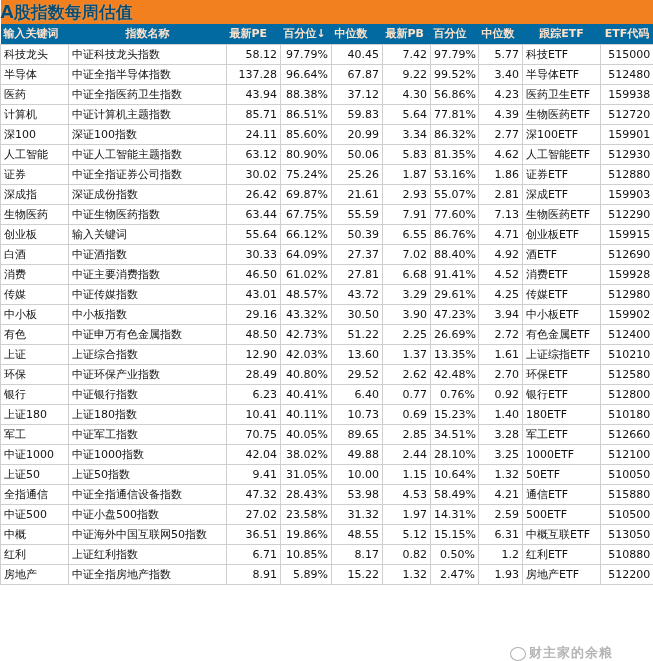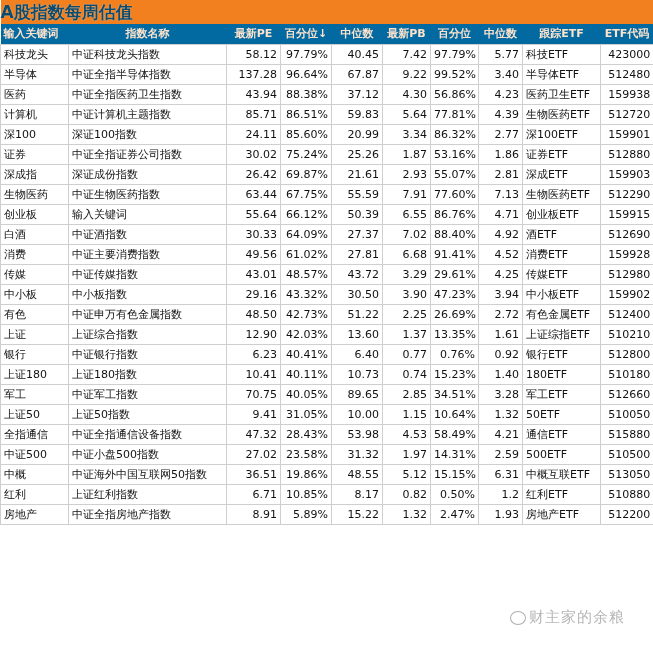--- a/index.html
+++ b/index.html
@@ -9,27 +9,27 @@
   col.c0{width:68px} col.c1{width:158px} col.c2{width:54px} col.c3{width:51px}
   col.c4{width:51px} col.c5{width:48px} col.c6{width:48px} col.c7{width:44px}
   col.c8{width:78px} col.c9{width:53px}
   .title-row td { background:#f2801f; height:24px; color:#0c4a6e; font-weight:bold;
                   font-size:17px; text-align:left; padding:0; line-height:24px;
                   text-shadow:0 0 1px #ffd9b0; }
   .head-row td { background:#0369a1; height:20px; color:#fde3cc; font-weight:bold;
                  font-size:11px; padding:0 3px; line-height:20px; white-space:nowrap;
                  overflow:hidden; text-align:center; }
   .head-row td.left { text-align:left; }
-  .head-row td.right { text-align:center; }
+  .head-row td.right { text-align:left; }
   tbody tr td { height:19px; border:1px solid #cfcfcf; font-size:11px; color:#111;
                 padding:0 3px; line-height:18px; white-space:nowrap; overflow:hidden; }
   td.num { text-align:right; }
   td.txt { text-align:left; }
-  .watermark { position:absolute; left:510px; top:608px; font-size:15px; color:rgba(120,120,120,0.55);
-               letter-spacing:1px; pointer-events:none; }
+  .watermark { position:absolute; left:510px; top:644px; font-size:13px; color:rgba(120,120,120,0.55);
+               letter-spacing:1px; pointer-events:none;font-weight:bold; }
   .wm-icon { display:inline-block; width:14px; height:12px; border:1px solid rgba(120,120,120,0.6);
              border-radius:50%; margin-right:3px; vertical-align:middle; }
 </style>
 </head>
 <body>
 
 <table>
   <colgroup>
     <col class="c0">
       <col class="c1">
@@ -63,21 +63,21 @@
       <tr>
         <td class="txt">科技龙头</td>
         <td class="txt">中证科技龙头指数</td>
         <td class="num">58.12</td>
         <td class="num">97.79%</td>
         <td class="num">40.45</td>
         <td class="num">7.42</td>
         <td class="num">97.79%</td>
         <td class="num">5.77</td>
         <td class="txt">科技ETF</td>
-        <td class="num">423000</td>
+        <td class="num">515000</td>
       </tr>
       <tr>
         <td class="txt">半导体</td>
         <td class="txt">中证全指半导体指数</td>
         <td class="num">137.28</td>
         <td class="num">96.64%</td>
         <td class="num">67.87</td>
         <td class="num">9.22</td>
         <td class="num">99.52%</td>
         <td class="num">3.40</td>
@@ -114,20 +114,32 @@
         <td class="num">24.11</td>
         <td class="num">85.60%</td>
         <td class="num">20.99</td>
         <td class="num">3.34</td>
         <td class="num">86.32%</td>
         <td class="num">2.77</td>
         <td class="txt">深100ETF</td>
         <td class="num">159901</td>
       </tr>
       <tr>
+        <td class="txt">人工智能</td>
+        <td class="txt">中证人工智能主题指数</td>
+        <td class="num">63.12</td>
+        <td class="num">80.90%</td>
+        <td class="num">50.06</td>
+        <td class="num">5.83</td>
+        <td class="num">81.35%</td>
+        <td class="num">4.62</td>
+        <td class="txt">人工智能ETF</td>
+        <td class="num">512930</td>
+      </tr>
+      <tr>
         <td class="txt">证券</td>
         <td class="txt">中证全指证券公司指数</td>
         <td class="num">30.02</td>
         <td class="num">75.24%</td>
         <td class="num">25.26</td>
         <td class="num">1.87</td>
         <td class="num">53.16%</td>
         <td class="num">1.86</td>
         <td class="txt">证券ETF</td>
         <td class="num">512880</td>
@@ -176,21 +188,21 @@
         <td class="num">27.37</td>
         <td class="num">7.02</td>
         <td class="num">88.40%</td>
         <td class="num">4.92</td>
         <td class="txt">酒ETF</td>
         <td class="num">512690</td>
       </tr>
       <tr>
         <td class="txt">消费</td>
         <td class="txt">中证主要消费指数</td>
-        <td class="num">49.56</td>
+        <td class="num">46.50</td>
         <td class="num">61.02%</td>
         <td class="num">27.81</td>
         <td class="num">6.68</td>
         <td class="num">91.41%</td>
         <td class="num">4.52</td>
         <td class="txt">消费ETF</td>
         <td class="num">159928</td>
       </tr>
       <tr>
         <td class="txt">传媒</td>
@@ -234,56 +246,80 @@
         <td class="num">12.90</td>
         <td class="num">42.03%</td>
         <td class="num">13.60</td>
         <td class="num">1.37</td>
         <td class="num">13.35%</td>
         <td class="num">1.61</td>
         <td class="txt">上证综指ETF</td>
         <td class="num">510210</td>
       </tr>
       <tr>
+        <td class="txt">环保</td>
+        <td class="txt">中证环保产业指数</td>
+        <td class="num">28.49</td>
+        <td class="num">40.80%</td>
+        <td class="num">29.52</td>
+        <td class="num">2.62</td>
+        <td class="num">42.48%</td>
+        <td class="num">2.70</td>
+        <td class="txt">环保ETF</td>
+        <td class="num">512580</td>
+      </tr>
+      <tr>
         <td class="txt">银行</td>
         <td class="txt">中证银行指数</td>
         <td class="num">6.23</td>
         <td class="num">40.41%</td>
         <td class="num">6.40</td>
         <td class="num">0.77</td>
         <td class="num">0.76%</td>
         <td class="num">0.92</td>
         <td class="txt">银行ETF</td>
         <td class="num">512800</td>
       </tr>
       <tr>
         <td class="txt">上证180</td>
         <td class="txt">上证180指数</td>
         <td class="num">10.41</td>
         <td class="num">40.11%</td>
         <td class="num">10.73</td>
-        <td class="num">0.74</td>
+        <td class="num">0.69</td>
         <td class="num">15.23%</td>
         <td class="num">1.40</td>
         <td class="txt">180ETF</td>
         <td class="num">510180</td>
       </tr>
       <tr>
         <td class="txt">军工</td>
         <td class="txt">中证军工指数</td>
         <td class="num">70.75</td>
         <td class="num">40.05%</td>
         <td class="num">89.65</td>
         <td class="num">2.85</td>
         <td class="num">34.51%</td>
         <td class="num">3.28</td>
         <td class="txt">军工ETF</td>
         <td class="num">512660</td>
       </tr>
       <tr>
+        <td class="txt">中证1000</td>
+        <td class="txt">中证1000指数</td>
+        <td class="num">42.04</td>
+        <td class="num">38.02%</td>
+        <td class="num">49.88</td>
+        <td class="num">2.44</td>
+        <td class="num">28.10%</td>
+        <td class="num">3.25</td>
+        <td class="txt">1000ETF</td>
+        <td class="num">512100</td>
+      </tr>
+      <tr>
         <td class="txt">上证50</td>
         <td class="txt">上证50指数</td>
         <td class="num">9.41</td>
         <td class="num">31.05%</td>
         <td class="num">10.00</td>
         <td class="num">1.15</td>
         <td class="num">10.64%</td>
         <td class="num">1.32</td>
         <td class="txt">50ETF</td>
         <td class="num">510050</td>

